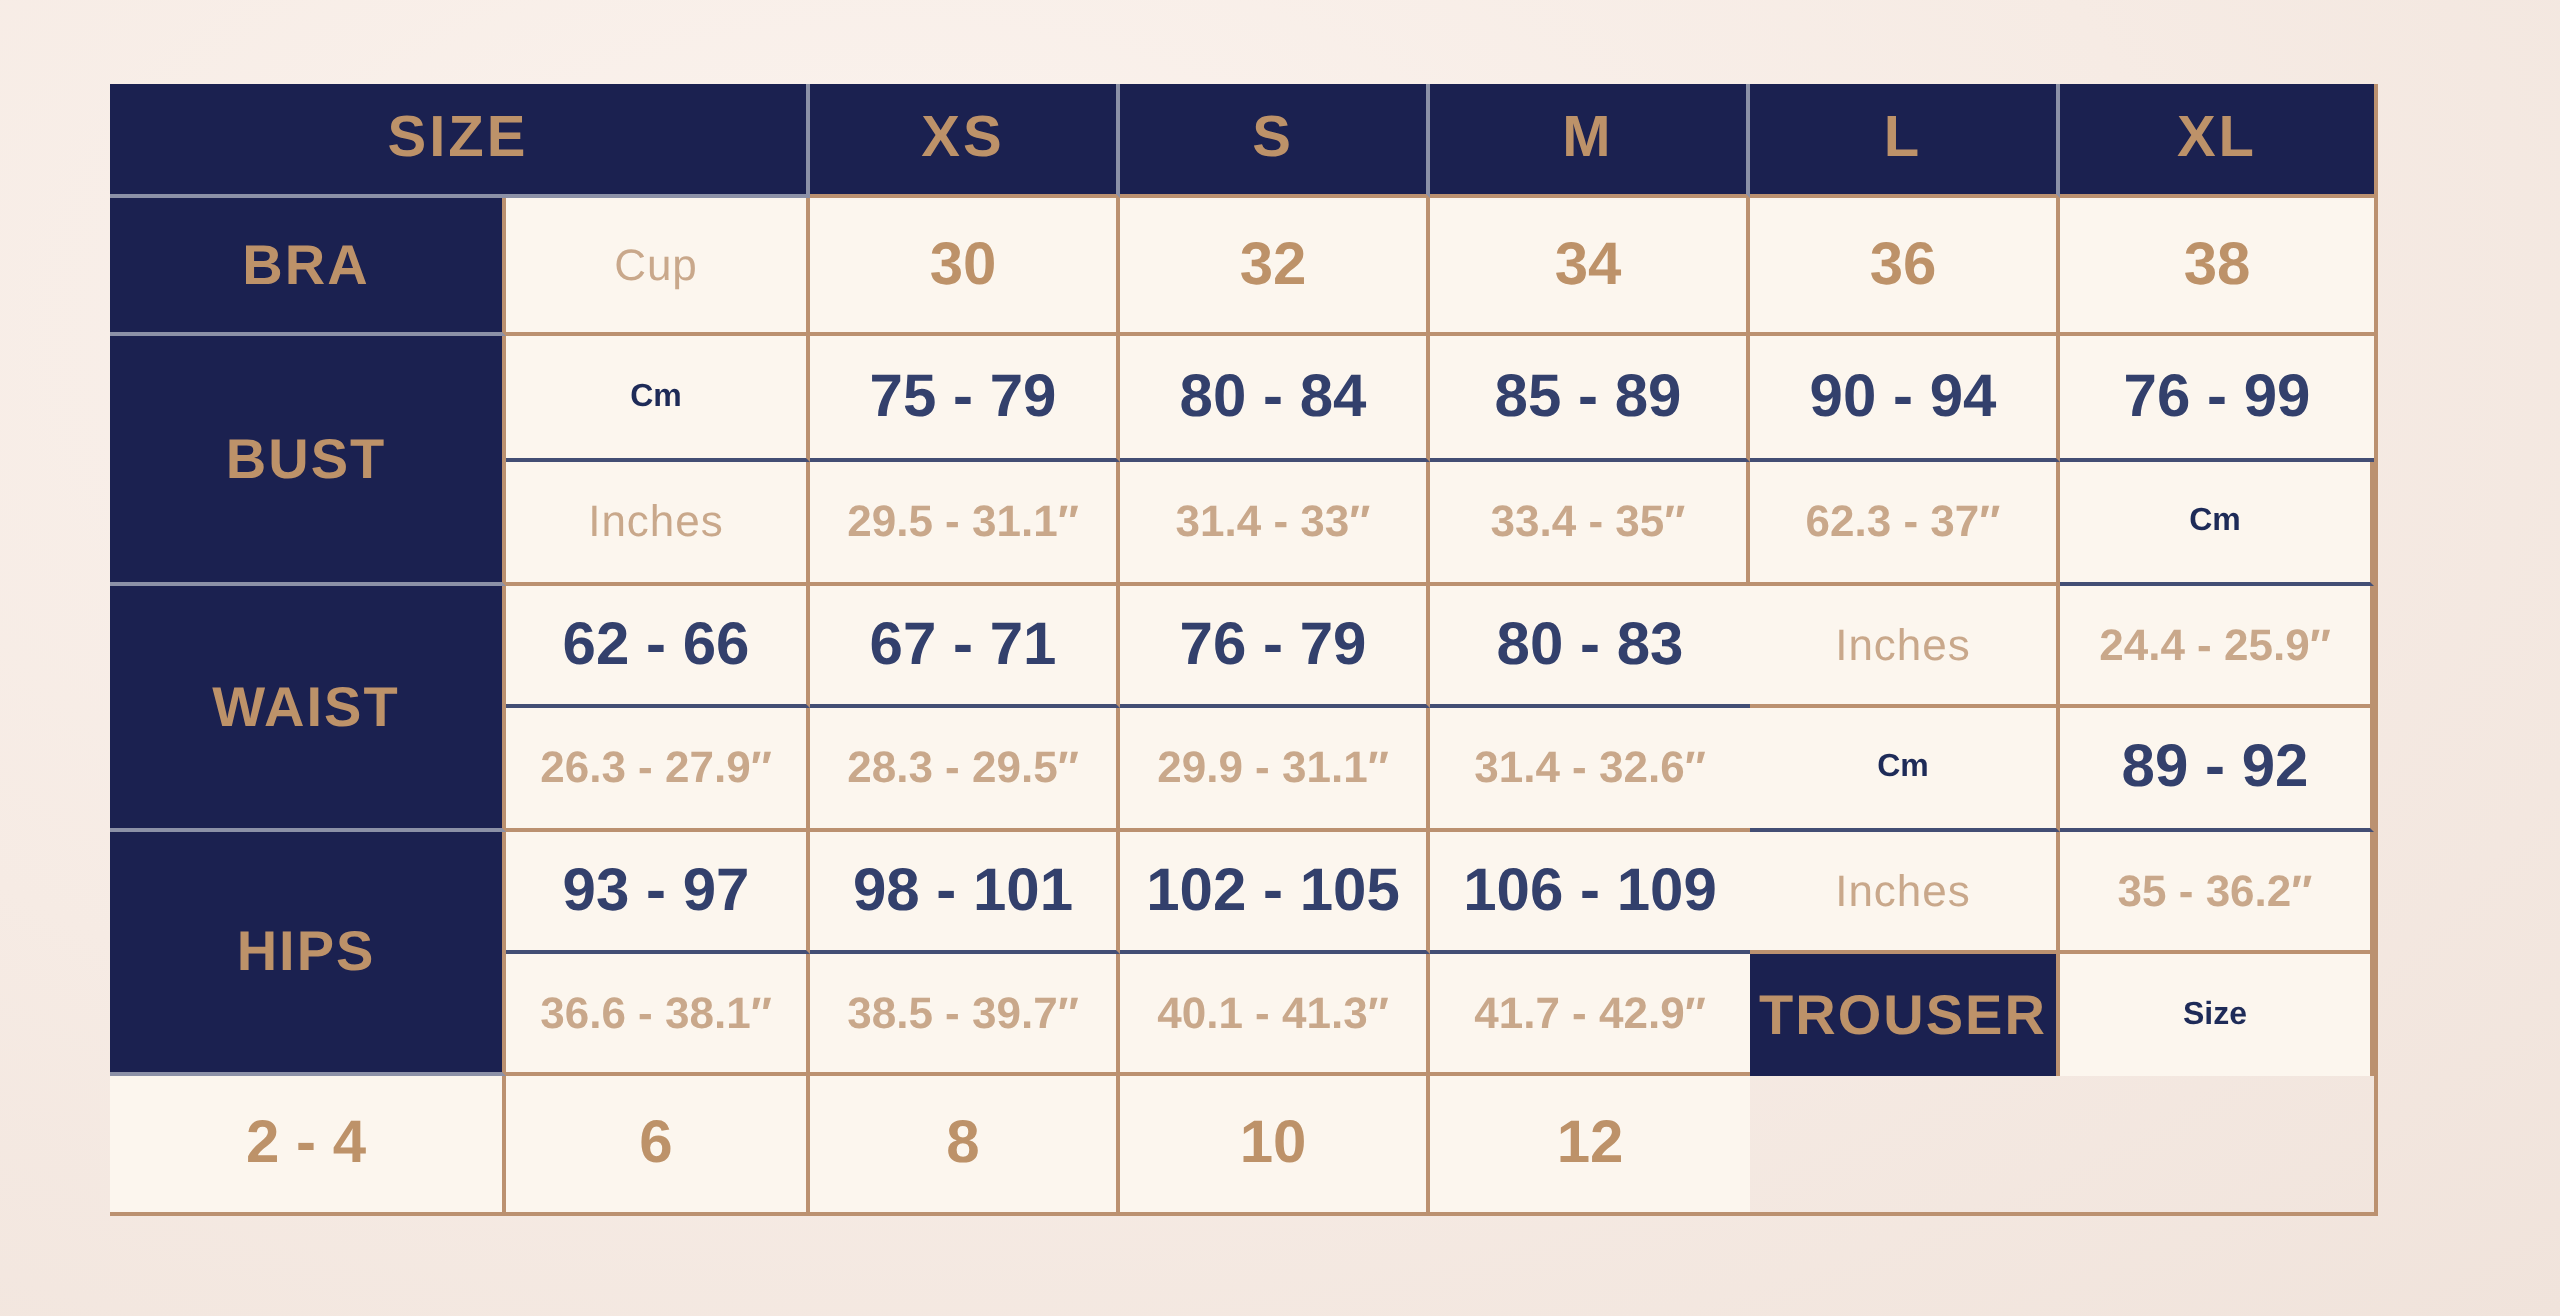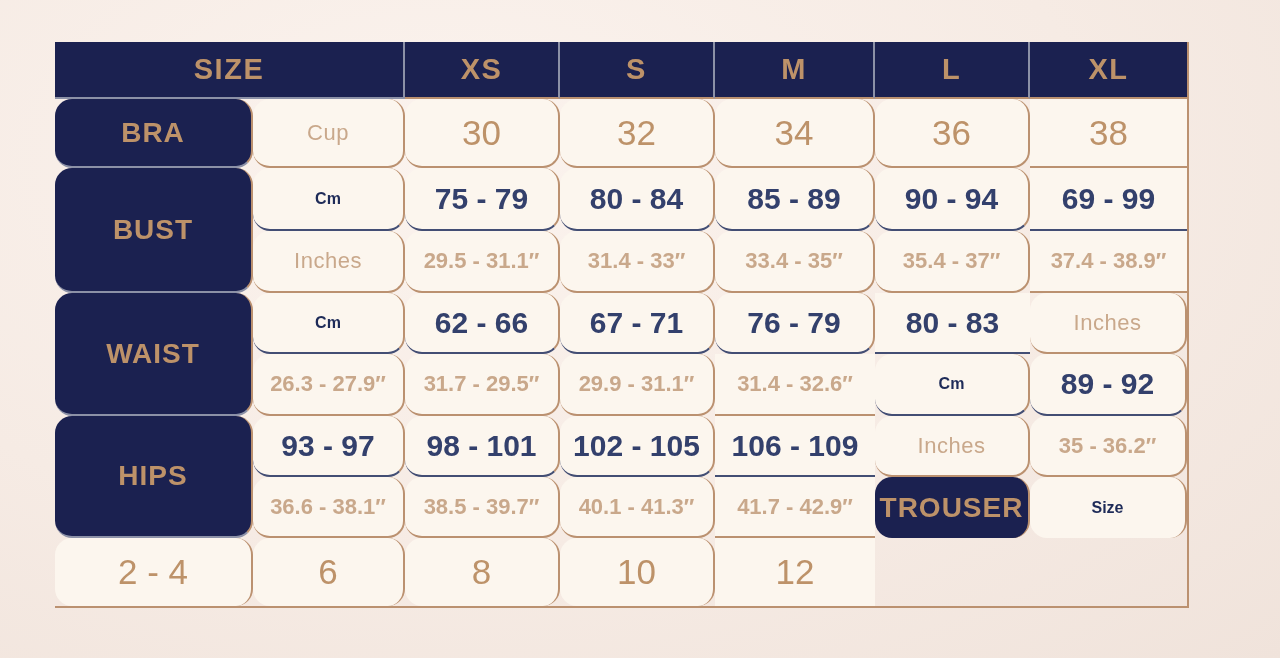--- a/index.html
+++ b/index.html
@@ -30,23 +30,23 @@
     border-bottom:2px solid var(--line-tan);
   }
   .c{display:flex;align-items:center;justify-content:center;text-align:center;}
   .navy-bg{background:var(--navy);}
   .cream-bg{background:var(--cream);}
   .hdr-txt{font-weight:bold;font-size:29px;color:var(--tan-text);letter-spacing:1.5px;}
   .lbl-txt{font-weight:bold;font-size:28px;color:var(--tan-text);letter-spacing:1px;}
   .sub-tan{font-weight:400;font-size:22px;color:var(--tan-light);letter-spacing:.5px;}
   .sub-navy{font-weight:bold;font-size:16px;color:var(--navy-sub);}
   .val-navy{font-weight:600;font-size:30px;color:var(--navy-text);}
-  .val-tan-bold{font-weight:normal;font-size:35px;color:var(--tan-text);}
+  .val-tan-bold{font-weight:bold;font-size:30px;color:var(--tan-text);}
   .val-tan{font-weight:600;font-size:22px;color:var(--tan-light);}
-  .br-t{border-right:2px solid var(--line-tan);border-radius:17px;}
+  .br-t{border-right:2px solid var(--line-tan);}
   .br-g{border-right:2px solid var(--line-grey);}
   .bb-t{border-bottom:2px solid var(--line-tan);}
   .bb-g{border-bottom:2px solid var(--line-grey);}
   .bb-n{border-bottom:2px solid var(--line-navy);}
   .span-label-2{grid-column:1/3;}
   .rspan-bust{grid-row:3/5;}
   .rspan-waist{grid-row:5/7;}
   .rspan-hips{grid-row:7/9;}
 </style>
 </head>
@@ -69,37 +69,37 @@
     <div class="c cream-bg val-tan-bold br-t bb-t">34</div>
     <div class="c cream-bg val-tan-bold br-t bb-t">36</div>
     <div class="c cream-bg val-tan-bold bb-t">38</div>
 
     <div class="c navy-bg lbl-txt rspan-bust br-t bb-g">BUST</div>
     <div class="c cream-bg sub-navy br-t bb-n">Cm</div>
     <div class="c cream-bg val-navy br-t bb-n">75 - 79</div>
     <div class="c cream-bg val-navy br-t bb-n">80 - 84</div>
     <div class="c cream-bg val-navy br-t bb-n">85 - 89</div>
     <div class="c cream-bg val-navy br-t bb-n">90 - 94</div>
-    <div class="c cream-bg val-navy bb-n">69 - 99</div>
+    <div class="c cream-bg val-navy bb-n">76 - 99</div>
     <div class="c cream-bg sub-tan br-t bb-t">Inches</div>
     <div class="c cream-bg val-tan br-t bb-t">29.5 - 31.1″</div>
     <div class="c cream-bg val-tan br-t bb-t">31.4 - 33″</div>
     <div class="c cream-bg val-tan br-t bb-t">33.4 - 35″</div>
-    <div class="c cream-bg val-tan br-t bb-t">35.4 - 37″</div>
-    <div class="c cream-bg val-tan bb-t">37.4 - 38.9″</div>
+    <div class="c cream-bg val-tan br-t bb-t">62.3 - 37″</div>
 
     <div class="c navy-bg lbl-txt rspan-waist br-t bb-g">WAIST</div>
     <div class="c cream-bg sub-navy br-t bb-n">Cm</div>
     <div class="c cream-bg val-navy br-t bb-n">62 - 66</div>
     <div class="c cream-bg val-navy br-t bb-n">67 - 71</div>
     <div class="c cream-bg val-navy br-t bb-n">76 - 79</div>
     <div class="c cream-bg val-navy bb-n">80 - 83</div>
     <div class="c cream-bg sub-tan br-t bb-t">Inches</div>
+    <div class="c cream-bg val-tan br-t bb-t">24.4 - 25.9″</div>
     <div class="c cream-bg val-tan br-t bb-t">26.3 - 27.9″</div>
-    <div class="c cream-bg val-tan br-t bb-t">31.7 - 29.5″</div>
+    <div class="c cream-bg val-tan br-t bb-t">28.3 - 29.5″</div>
     <div class="c cream-bg val-tan br-t bb-t">29.9 - 31.1″</div>
     <div class="c cream-bg val-tan bb-t">31.4 - 32.6″</div>
 
     <div class="c navy-bg lbl-txt rspan-hips br-t bb-g">HIPS</div>
     <div class="c cream-bg sub-navy br-t bb-n">Cm</div>
     <div class="c cream-bg val-navy br-t bb-n">89 - 92</div>
     <div class="c cream-bg val-navy br-t bb-n">93 - 97</div>
     <div class="c cream-bg val-navy br-t bb-n">98 - 101</div>
     <div class="c cream-bg val-navy br-t bb-n">102 - 105</div>
     <div class="c cream-bg val-navy bb-n">106 - 109</div>

